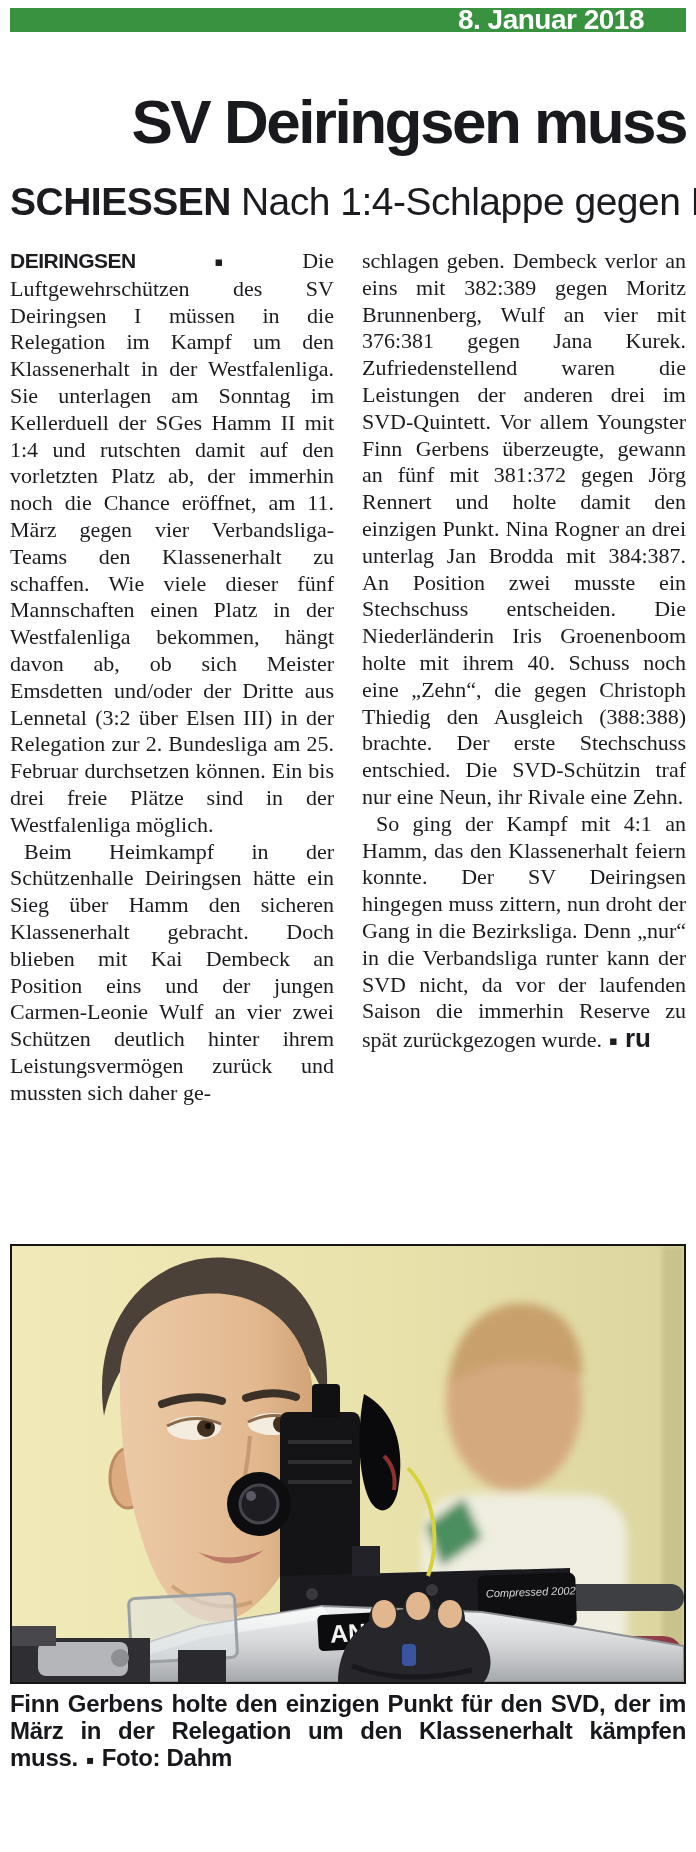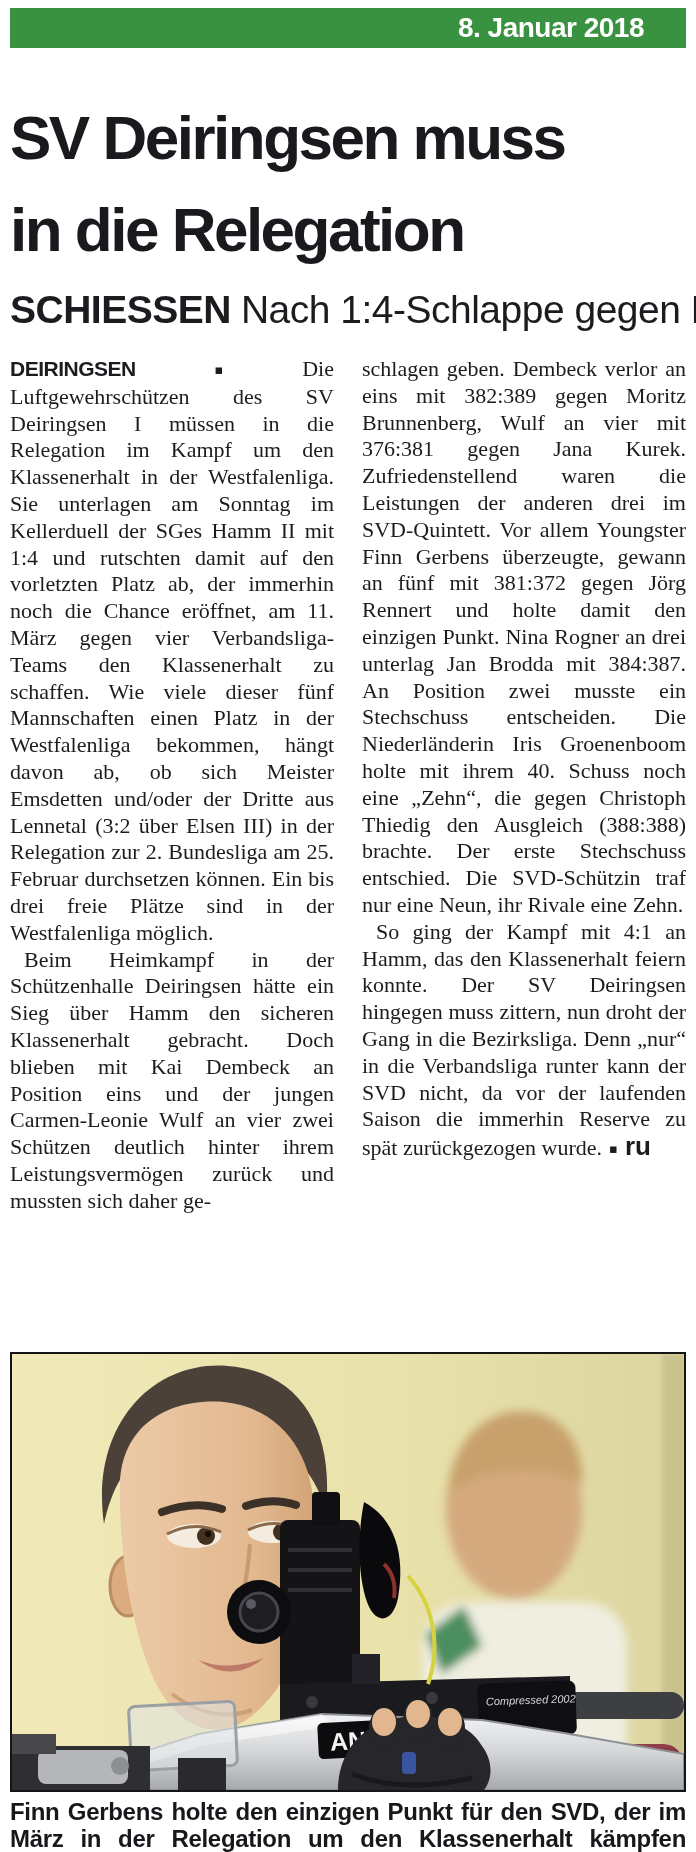--- a/index.html
+++ b/index.html
@@ -7,36 +7,36 @@
     position:relative;
     width:696px;height:1852px;
     background:#ffffff;
     overflow:hidden;
     font-family:"Liberation Serif", serif;
     color:#1c1c20;
   }
   
   .datebar{
     margin:8px 10px 0 10px;
-    height:40px;
+    height:24px;
     background:#38923f;
     display:flex;align-items:center;justify-content:flex-end;
   }
   .datebar .date{
     color:#ffffff;
     font-family:"Liberation Sans", sans-serif;
     font-weight:bold;
     font-size:28px;
     letter-spacing:-0.5px;
     padding-right:42px;
   }
   
   .headline{
     margin:44px 10px 0 10px;
-    text-align:left;
+    text-align:right;
     font-family:"Liberation Sans", sans-serif;
     font-weight:bold;
     font-size:62px;
     line-height:92px;
     letter-spacing:-2.5px;
     color:#191a1d;
   }
   
   .subheadline{
     margin:12px 10px 0 10px;
@@ -108,21 +108,20 @@
 <body>
 
 <div class="page">
 
   <div class="datebar">
     <span class="date">8. Januar 2018</span>
   </div>
 
   <div class="headline">
     <div>SV Deiringsen muss</div>
-    <div>in die Relegation</div>
   </div>
 
   <div class="subheadline">
     <span class="kicker">SCHIESSEN</span><span>Nach 1:4-Schlappe gegen Hamm II</span>
   </div>
 
   <div class="columns">
     <div class="col">
       <p class="body-p"><strong class="dateline">DEIRINGSEN</strong><span class="sq">▪</span><span>Die Luftgewehrschützen des SV Deiringsen I müssen in die Relegation im Kampf um den Klassenerhalt in der Westfalenliga. Sie unterlagen am Sonntag im Kellerduell der SGes Hamm II mit 1:4 und rutschten damit auf den vorletzten Platz ab, der immerhin noch die Chance eröffnet, am 11. März gegen vier Verbandsliga-Teams den Klassenerhalt zu schaffen. Wie viele dieser fünf Mannschaften einen Platz in der Westfalenliga bekommen, hängt davon ab, ob sich Meister Emsdetten und/oder der Dritte aus Lennetal (3:2 über Elsen III) in der Relegation zur 2. Bundesliga am 25. Februar durchsetzen können. Ein bis drei freie Plätze sind in der Westfalenliga möglich.</span></p>
       <p class="body-p indent"><span>Beim Heimkampf in der Schützenhalle Deiringsen hätte ein Sieg über Hamm den sicheren Klassenerhalt gebracht. Doch blieben mit Kai Dembeck an Position eins und der jungen Carmen-Leonie Wulf an vier zwei Schützen deutlich hinter ihrem Leistungsvermögen zurück und mussten sich daher ge-</span></p>

